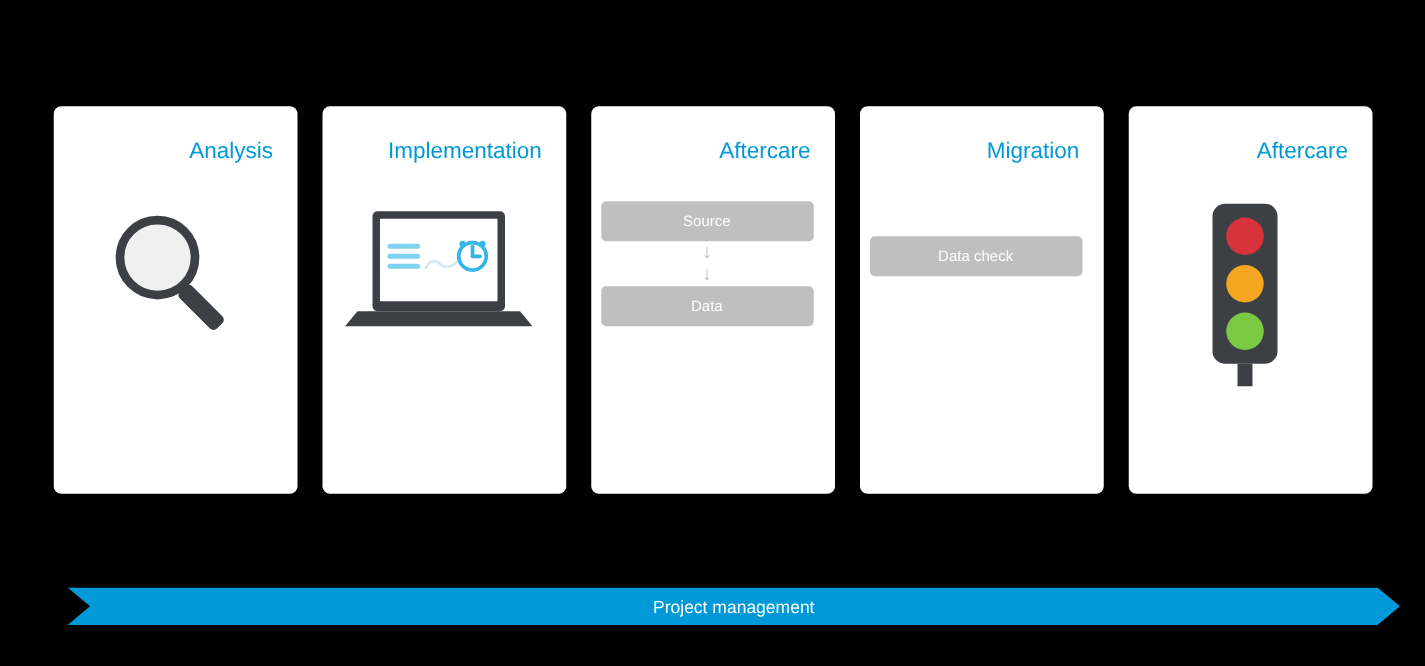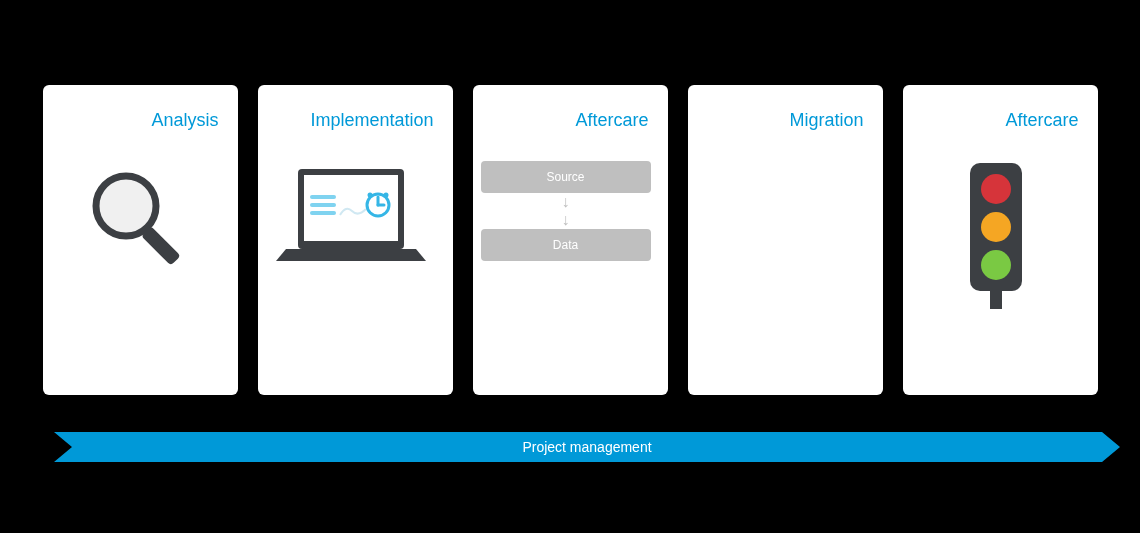--- a/index.html
+++ b/index.html
@@ -59,21 +59,21 @@
     color: #bfbfbf;
     font-size: 16px;
     line-height: 10px;
     margin: 4px 0;
   }
   .pill-gap { height: 14px; }
   .banner-wrap {
     position: absolute;
     left: 54px;
     right: 20px;
-    top: 432px;
+    top: 470px;
     height: 30px;
   }
   .banner {
     width: 100%;
     height: 30px;
     position: relative;
     display: flex;
     align-items: center;
     justify-content: center;
   }
@@ -133,20 +133,21 @@
       <div class="arrow-down">↓</div>
       <div class="pill">Data</div>
     </div>
   </div>
 
   <div class="card">
     <div class="card-title">Migration</div>
     <div class="card-body">
       <div class="pill-gap"></div>
       <div class="pill-gap"></div>
+      <div class="pill">Data check</div>
     </div>
   </div>
 
   <div class="card">
     <div class="card-title">Aftercare</div>
     <div class="card-body">
       <svg width="80" height="150" viewBox="0 0 80 150">
         <rect x="14" y="2" width="52" height="128" rx="10" fill="#3c3f43"></rect>
         <circle cx="40" cy="28" r="15" fill="#d6343a"></circle>
         <circle cx="40" cy="66" r="15" fill="#f5a623"></circle>

